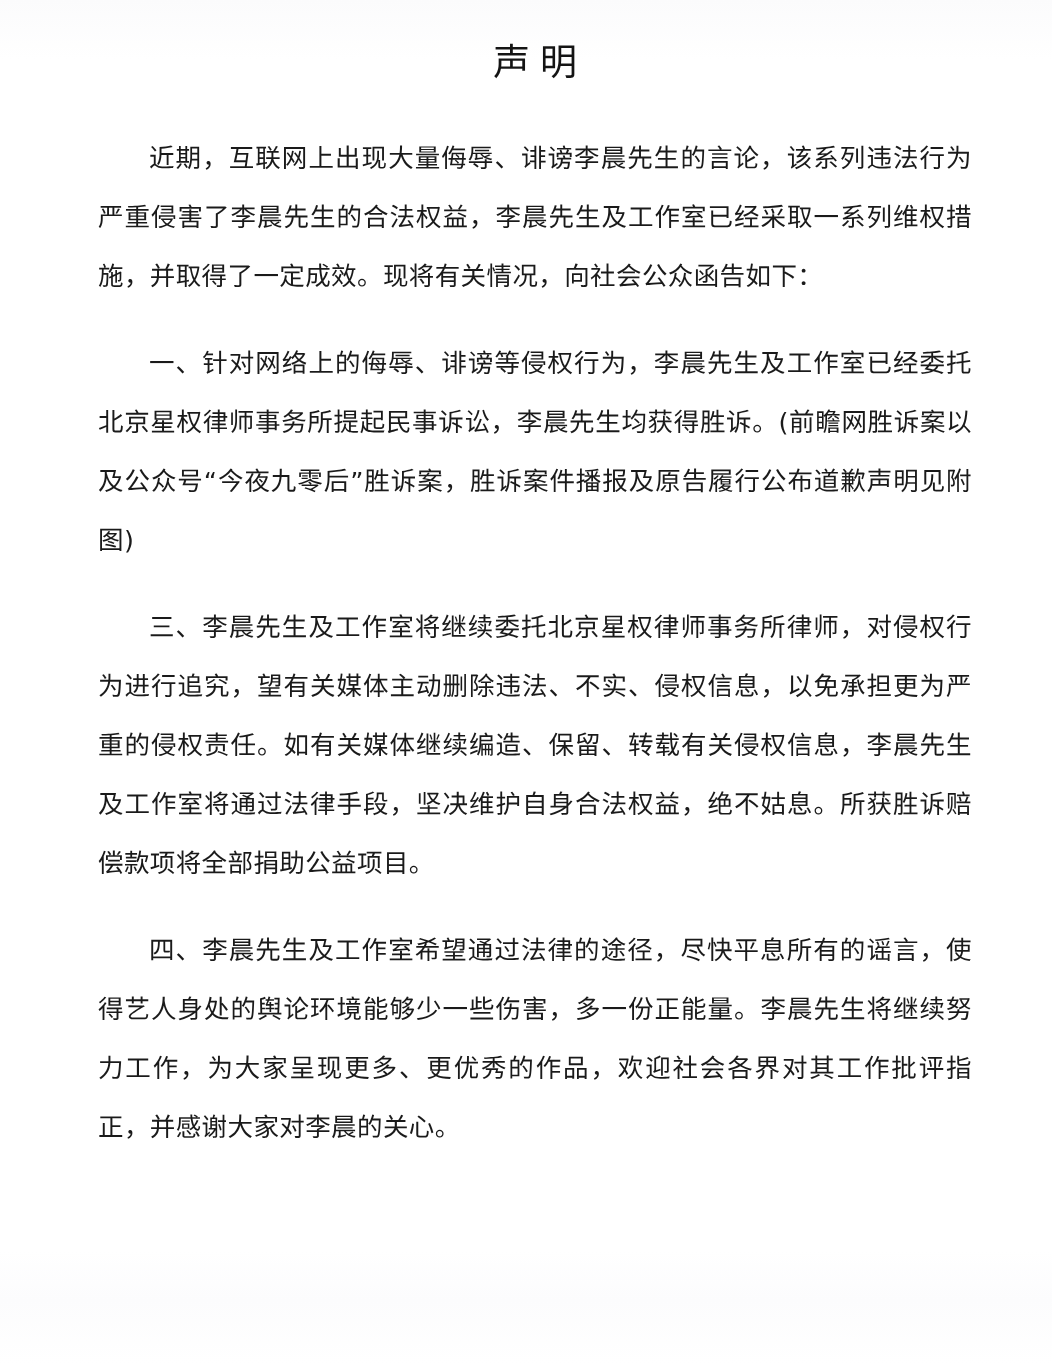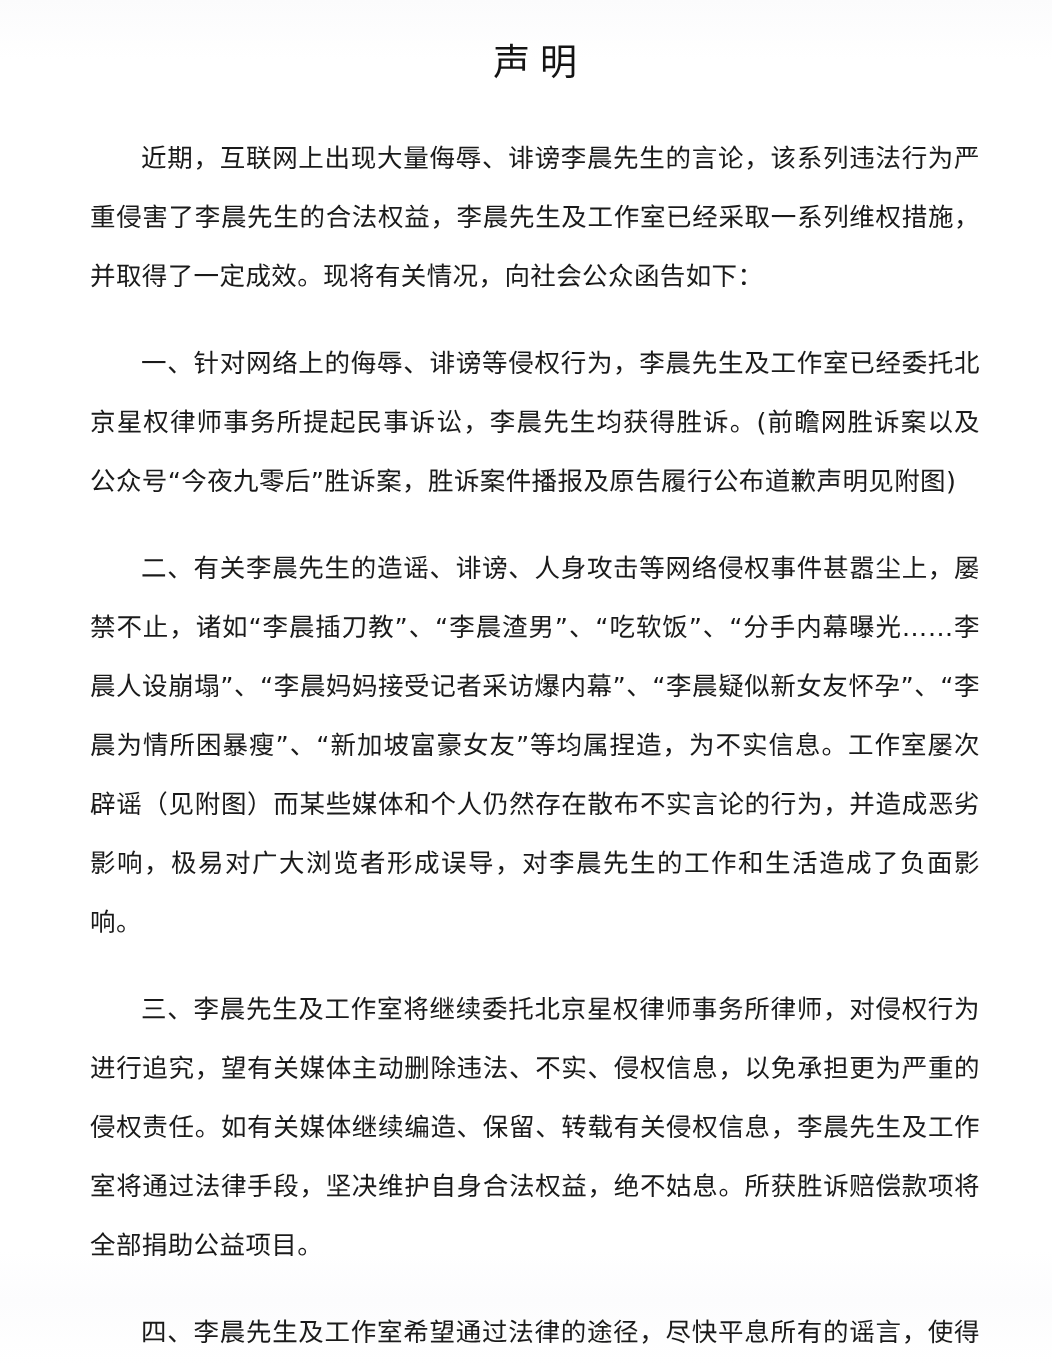--- a/index.html
+++ b/index.html
@@ -57,21 +57,21 @@
     padding-left: 10px;
     margin: 0;
     font-family: "DejaVu Sans", "Liberation Sans", sans-serif;
   }
 
   .body-block {
     margin-top: 48px;
   }
 
   p.para {
-    margin: 0;
+    margin: 8px;
     font-size: 25.5px;
     line-height: 59px;
     color: #1a1a1a;
     text-align: justify;
     text-justify: inter-character;
     text-indent: 2em;
     letter-spacing: 0.4px;
     word-break: break-all;
     font-weight: 400;
   }
@@ -89,21 +89,20 @@
   <div class="content">
 
     <h1 class="doc-title">声明</h1>
 
     <div class="body-block">
 
       <p class="para">近期，互联网上出现大量侮辱、诽谤李晨先生的言论，该系列违法行为严重侵害了李晨先生的合法权益，李晨先生及工作室已经采取一系列维权措施，并取得了一定成效。现将有关情况，向社会公众函告如下：</p>
 
       <p class="para">一、针对网络上的侮辱、诽谤等侵权行为，李晨先生及工作室已经委托北京星权律师事务所提起民事诉讼，李晨先生均获得胜诉。(前瞻网胜诉案以及公众号“今夜九零后”胜诉案，胜诉案件播报及原告履行公布道歉声明见附图)</p>
 
-      <p class="para">二、有关李晨先生的造谣、诽谤、人身攻击等网络侵权事件甚嚣尘上，屡禁不止，诸如“李晨插刀教”、“李晨渣男”、“吃软饭”、“分手内幕曝光……李晨人设崩塌”、“李晨妈妈接受记者采访爆内幕”、“李晨疑似新女友怀孕”、“李晨为情所困暴瘦”、“新加坡富豪女友”等均属捏造，为不实信息。工作室屡次辟谣（见附图）而某些媒体和个人仍然存在散布不实言论的行为，并造成恶劣影响，极易对广大浏览者形成误导，对李晨先生的工作和生活造成了负面影响。</p>
 
       <p class="para">三、李晨先生及工作室将继续委托北京星权律师事务所律师，对侵权行为进行追究，望有关媒体主动删除违法、不实、侵权信息，以免承担更为严重的侵权责任。如有关媒体继续编造、保留、转载有关侵权信息，李晨先生及工作室将通过法律手段，坚决维护自身合法权益，绝不姑息。所获胜诉赔偿款项将全部捐助公益项目。</p>
 
       <p class="para">四、李晨先生及工作室希望通过法律的途径，尽快平息所有的谣言，使得艺人身处的舆论环境能够少一些伤害，多一份正能量。李晨先生将继续努力工作，为大家呈现更多、更优秀的作品，欢迎社会各界对其工作批评指正，并感谢大家对李晨的关心。</p>
 
     </div>
   </div>
 </div>
 
 </body></html>

